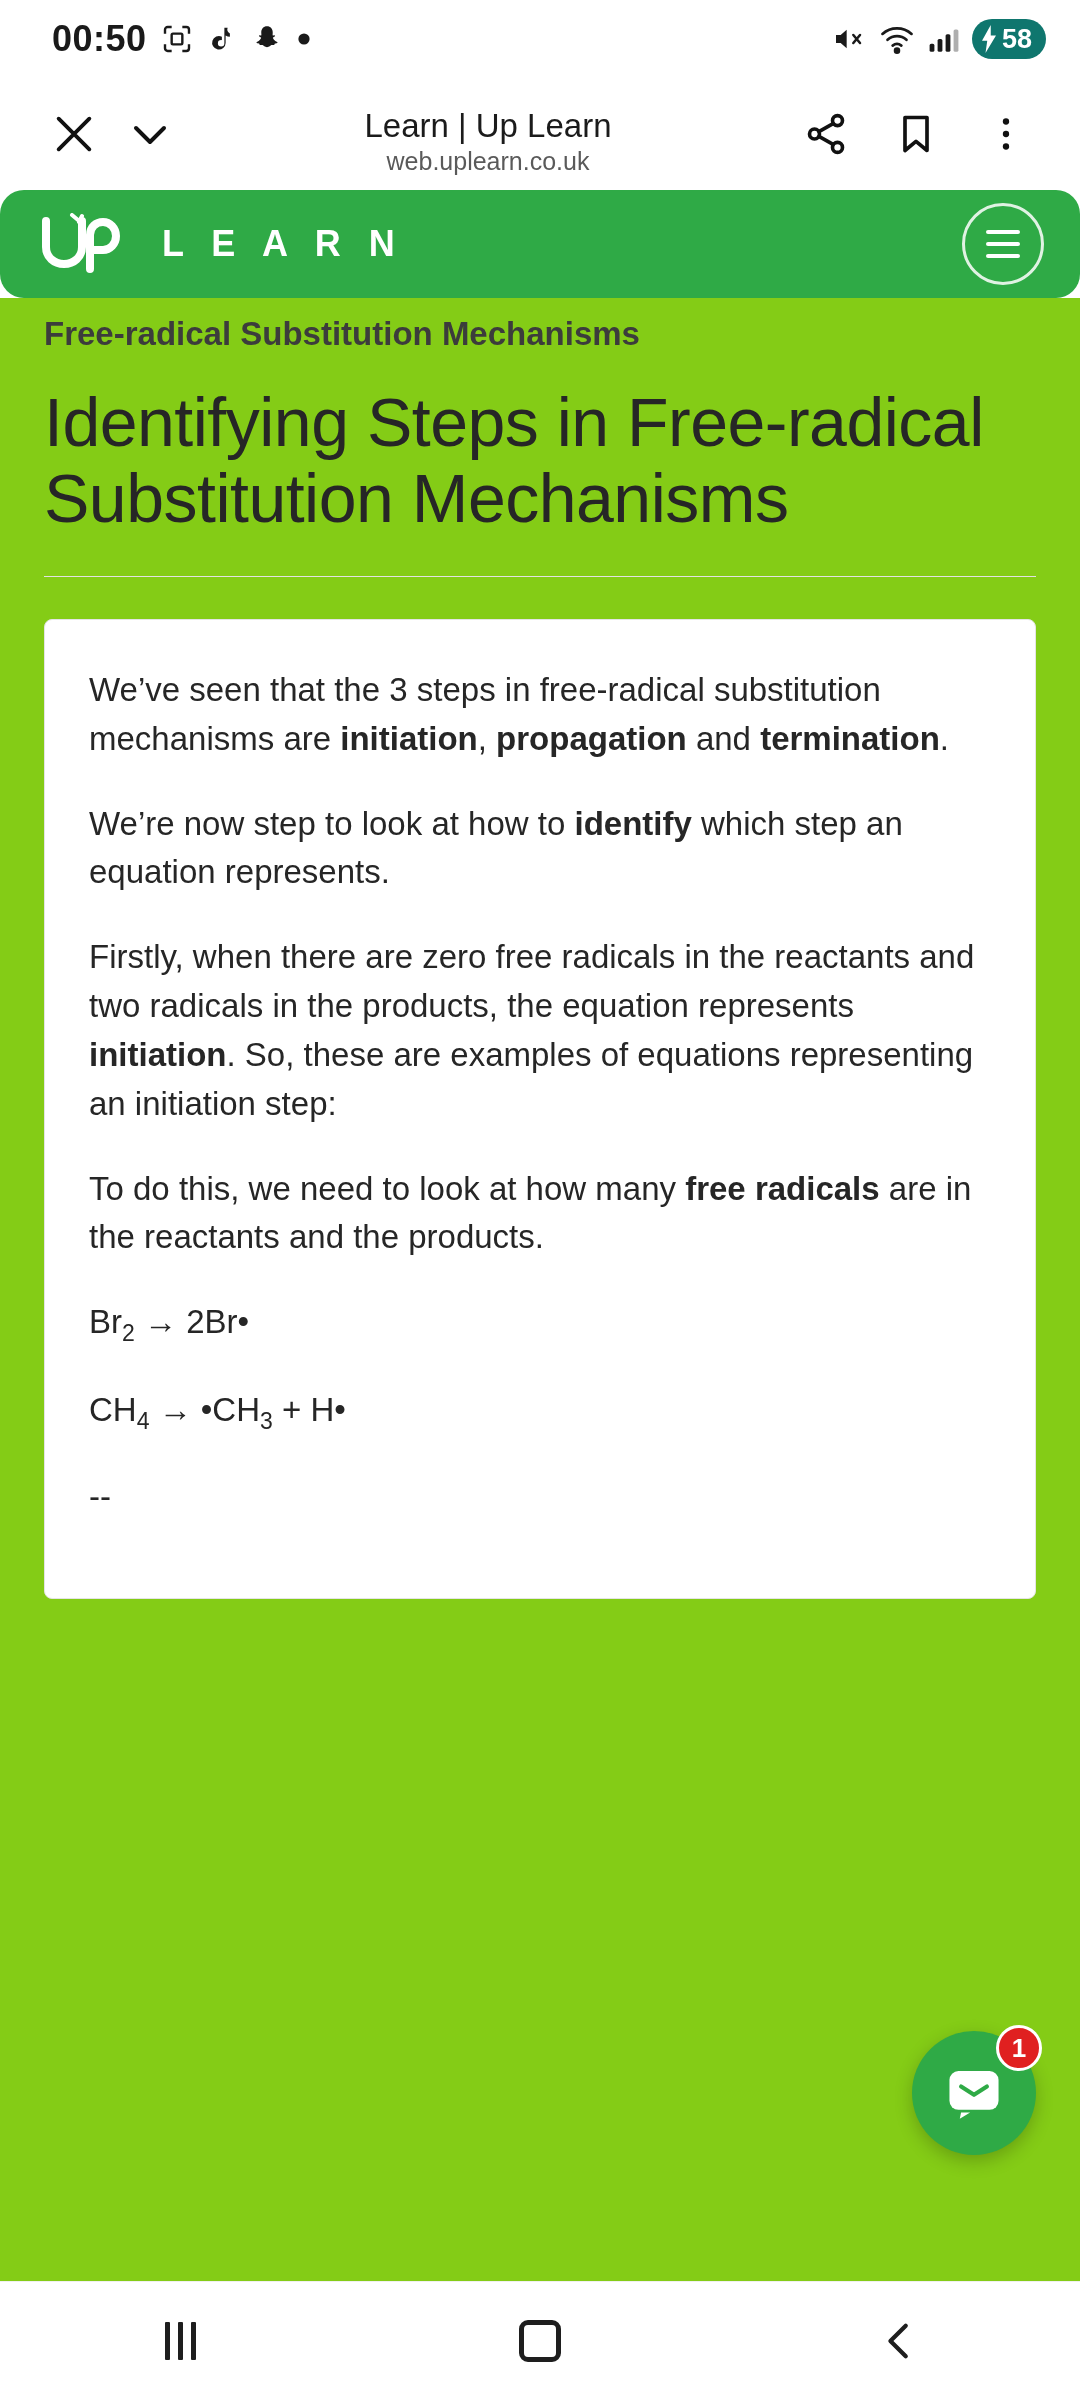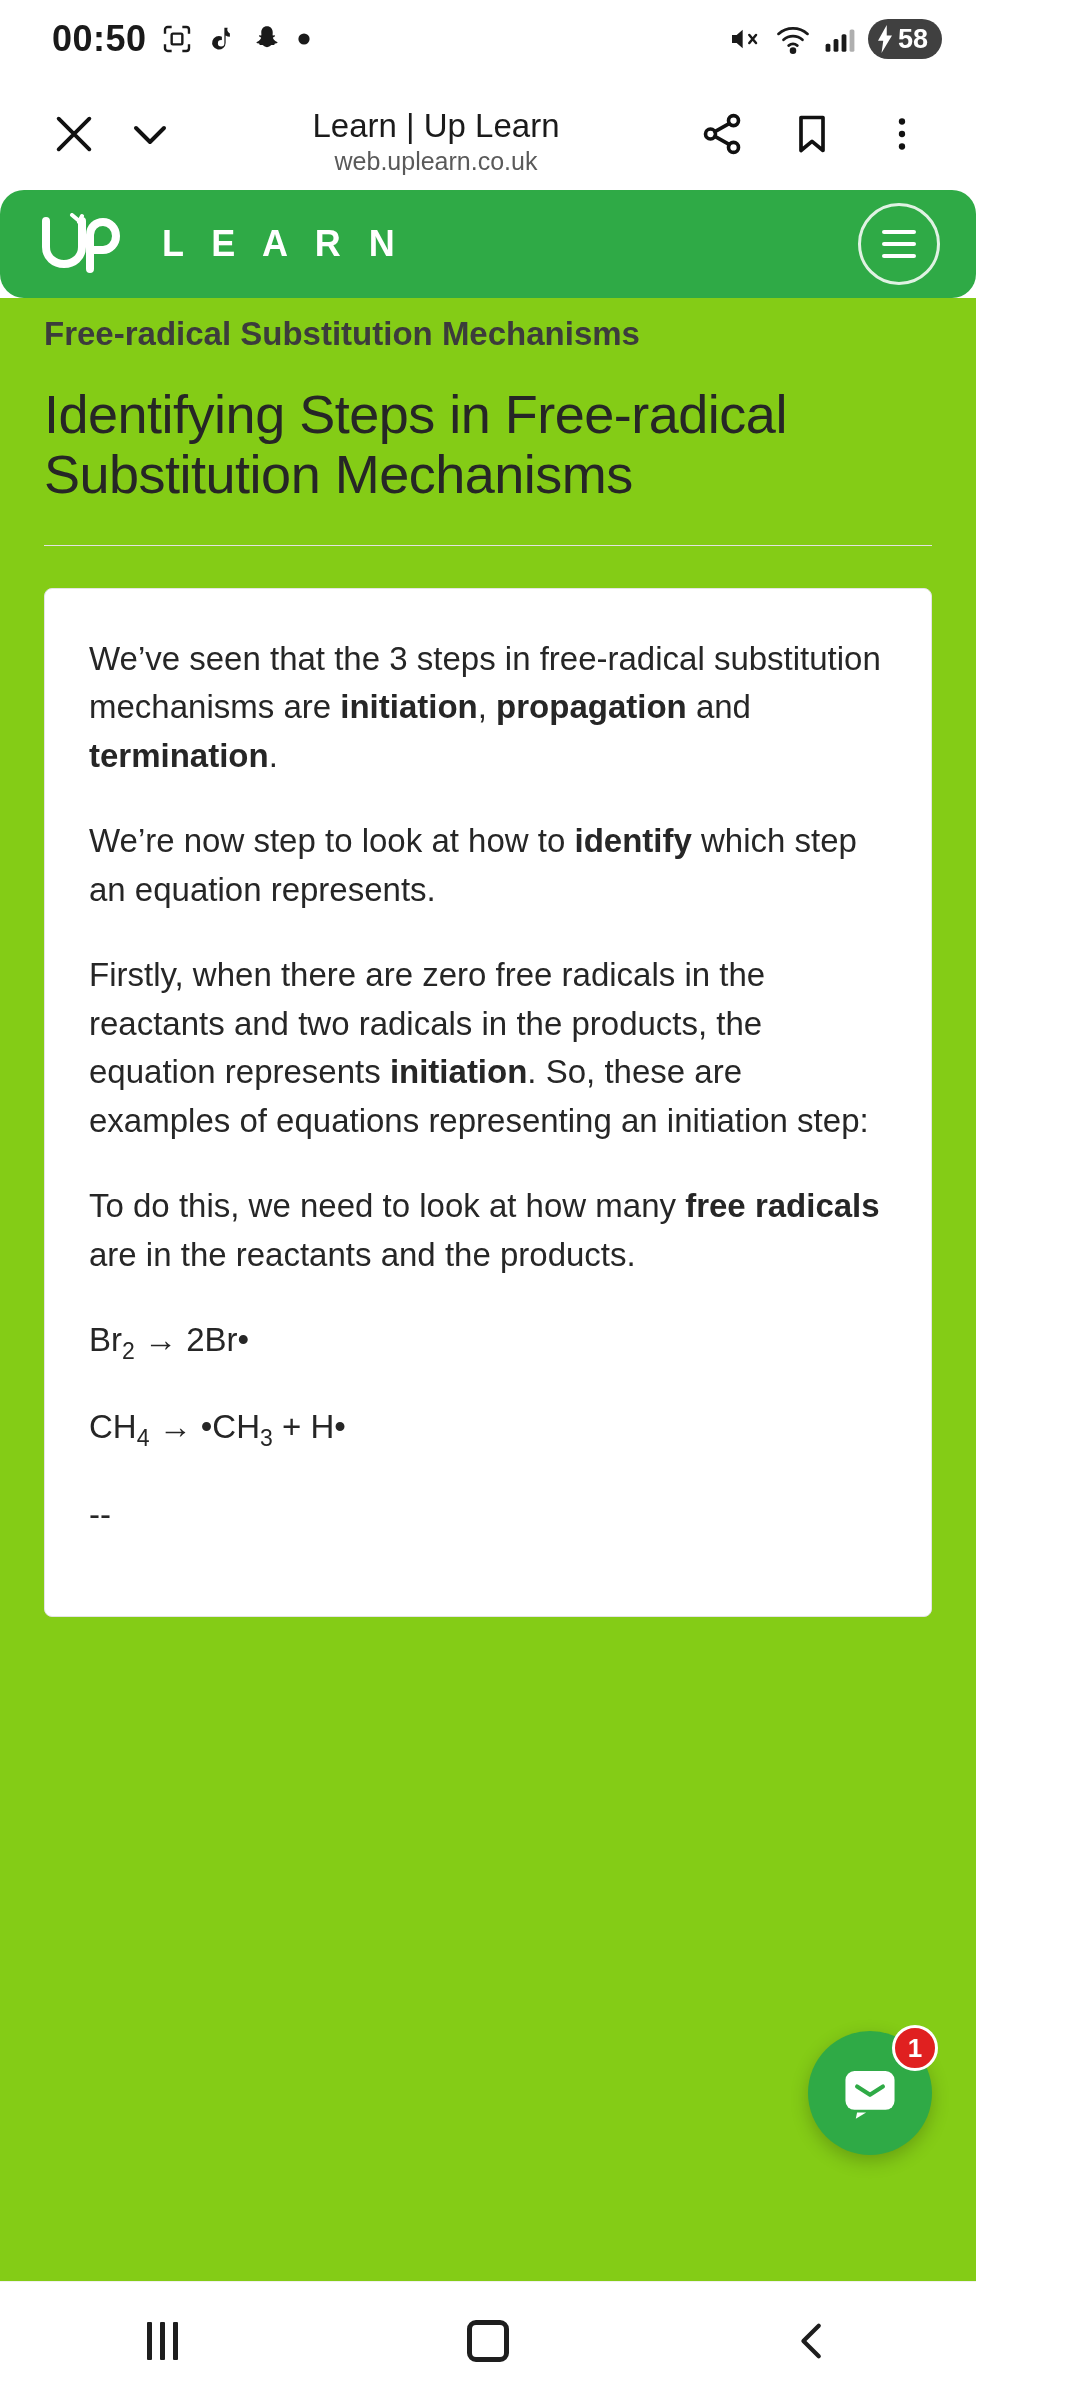--- a/index.html
+++ b/index.html
@@ -5,21 +5,21 @@
   * { box-sizing: border-box; margin: 0; padding: 0; }
   html, body {
     width: 1080px;
     height: 2400px;
     background: #ffffff;
     font-family: "Liberation Sans", sans-serif;
     overflow: hidden;
   }
   .screen {
     position: relative;
-    width: 976px;
+    width: 1080px;
     height: 2400px;
     background: #ffffff;
     display: flex;
     flex-direction: column;
   }
 
   
   .status-bar {
     height: 78px;
     flex: 0 0 78px;
@@ -47,21 +47,21 @@
   }
   .status-right {
     display: flex;
     align-items: center;
     gap: 12px;
   }
   .battery-pill {
     display: inline-flex;
     align-items: center;
     gap: 4px;
-    background: #404040;
+    background: #0f766e;
     color: #ffffff;
     border-radius: 20px;
     padding: 4px 14px 4px 8px;
     font-size: 27px;
     font-weight: bold;
     height: 40px;
   }
 
   
   .browser-bar {
@@ -166,21 +166,21 @@
     background: #84cc16;
   }
   .kicker {
     font-size: 33px;
     font-weight: bold;
     color: #3c3c3c;
     margin-top: 16px;
     line-height: 1.2;
   }
   .page-title {
-    font-size: 54px;
+    font-size: 68px;
     font-weight: normal;
     color: #262626;
     line-height: 1.12;
     margin-top: 30px;
     letter-spacing: -0.5px;
   }
   .divider {
     height: 1px;
     background: #e2e2e2;
     margin-top: 40px;

